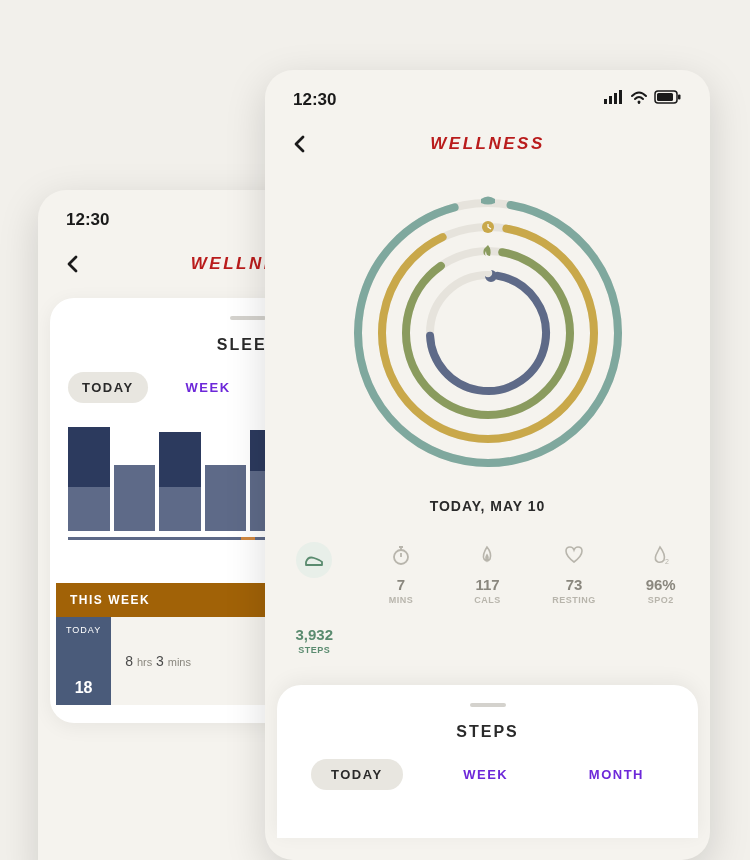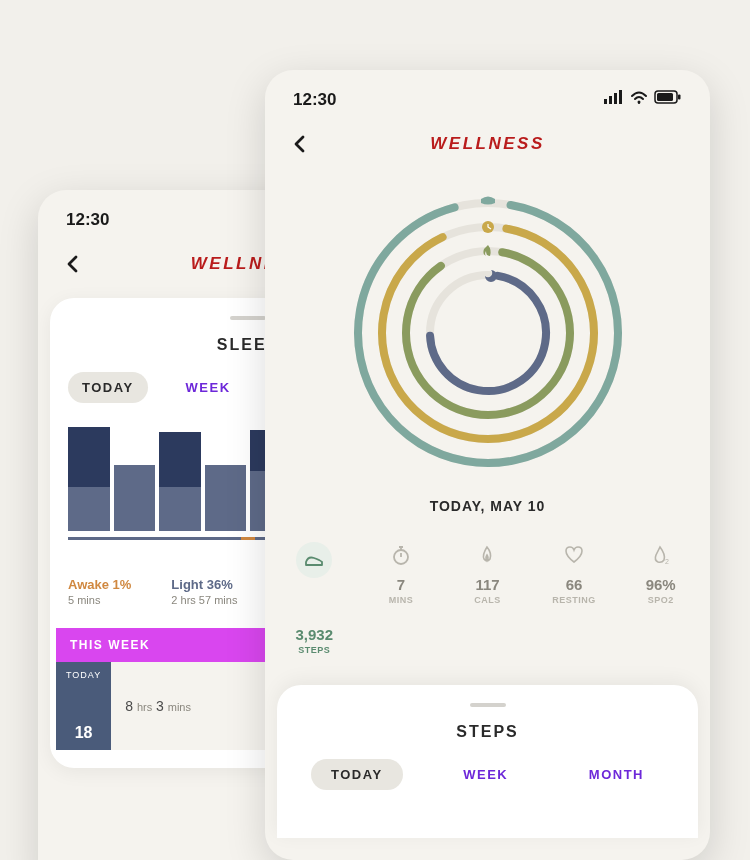--- a/index.html
+++ b/index.html
@@ -46,21 +46,21 @@
 .bar-mid { background: #5e6a88; width: 100%; position: absolute; bottom: 0; }
 .tick-orange { position: absolute; width: 3px; height: 14px; background: #d08840; bottom: -2px; }
 .time-label { font-size: 12px; color: #4a4a4a; margin-top: 10px; }
 .progress-line { height: 3px; display: flex; margin-top: 6px; }
 .progress-line .seg { height: 100%; }
 
 .legend { display: flex; gap: 40px; margin-top: 16px; }
 .legend-item .lbl { font-size: 13px; font-weight: 600; }
 .legend-item .sub { font-size: 11px; color: #8a877e; margin-top: 2px; }
 
-.week-band { background: #d946ef; color: #fff; padding: 10px 14px; font-size: 12px; font-weight: 700; letter-spacing: 1.5px; margin: 22px -12px 0; }
+.week-band { background: #a16207; color: #fff; padding: 10px 14px; font-size: 12px; font-weight: 700; letter-spacing: 1.5px; margin: 22px -12px 0; }
 .week-row { background: #f5f3ee; display: flex; align-items: center; padding: 0; margin: 0 -12px; }
 .day-box { background: #4a5b7a; color: #fff; padding: 8px 10px; text-align: center; }
 .day-box .d { font-size: 9px; letter-spacing: 1px; }
 .day-box .n { font-size: 16px; font-weight: 700; margin-top: 44px; }
 .week-val { padding-left: 14px; font-size: 14px; color: #4a4a4a; }
 .week-val .unit { font-size: 11px; color: #8a877e; }
 
 .front-card-steps { background: #fff; border-radius: 24px 24px 0 0; margin: 10px 12px 0; padding: 18px 24px 30px; box-shadow: 0 -4px 20px rgba(0,0,0,0.06); }
 </style>
 </head>
@@ -121,30 +121,20 @@
           </div>
         <div class="tick-orange" style="left:55%"></div>
       </div>
       <div class="progress-line">
         <div class="seg" style="width:48%;background:#5e6a88"></div>
         <div class="seg" style="width:4%;background:#d08840"></div>
         <div class="seg" style="width:48%;background:#5e6a88"></div>
       </div>
     </div>
 
-    <div class="legend">
-      <div class="legend-item">
-        <div class="lbl" style="color:#d08840">Awake 1%</div>
-        <div class="sub">5 mins</div>
-      </div>
-      <div class="legend-item">
-        <div class="lbl" style="color:#5e6a88">Light 36%</div>
-        <div class="sub">2 hrs 57 mins</div>
-      </div>
-    </div>
 
     <div class="week-band">THIS WEEK</div>
     <div class="week-row">
       <div class="day-box">
         <div class="d">TODAY</div>
         <div class="n">18</div>
       </div>
       <div class="week-val">
         <span>8</span> <span class="unit">hrs</span> <span>3</span> <span class="unit">mins</span>
       </div>
@@ -244,21 +234,21 @@
       </div>
       <div class="metric-value">117</div>
       <div class="metric-label">CALS</div>
     </div>
     <div class="metric">
       <div class="metric-icon">
         <svg width="20" height="18" viewBox="0 0 20 18">
             <path d="M10 16 Q2 10 2 5 Q2 1 6 1 Q9 1 10 4 Q11 1 14 1 Q18 1 18 5 Q18 10 10 16 Z" stroke="currentColor" stroke-width="1.6" fill="none"></path>
           </svg>
       </div>
-      <div class="metric-value">66</div>
+      <div class="metric-value">73</div>
       <div class="metric-label">RESTING</div>
     </div>
     <div class="metric">
       <div class="metric-icon">
         <svg width="18" height="20" viewBox="0 0 18 20">
             <path d="M8 2 Q14 10 12 15 Q10 18 6 17 Q2 15 4 10 Q6 6 8 2 Z" stroke="currentColor" stroke-width="1.6" fill="none"></path>
             <text x="13" y="19" font-size="7" fill="currentColor">2</text>
           </svg>
       </div>
       <div class="metric-value">96%</div>

